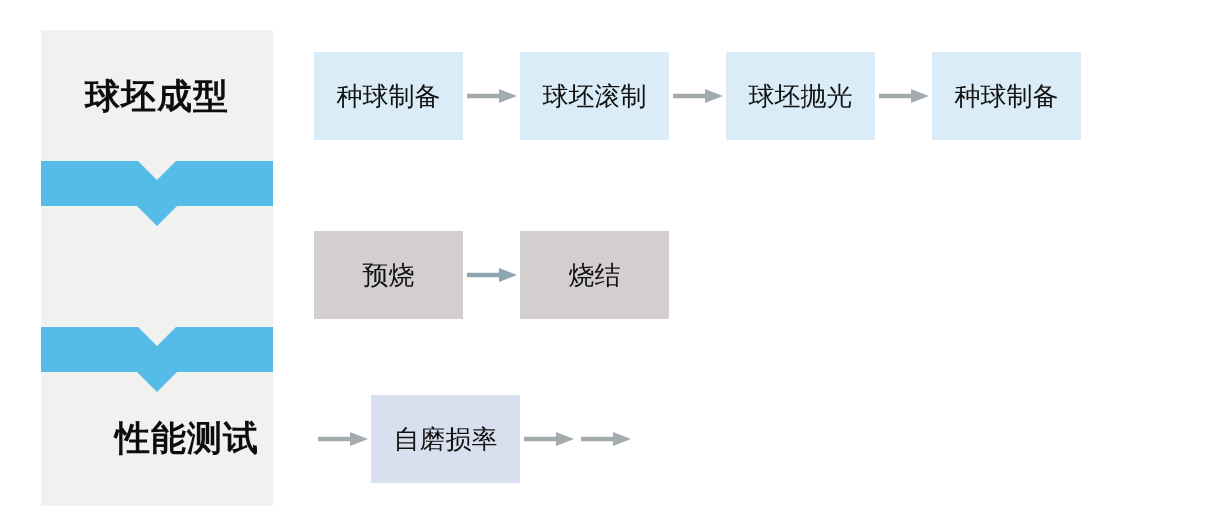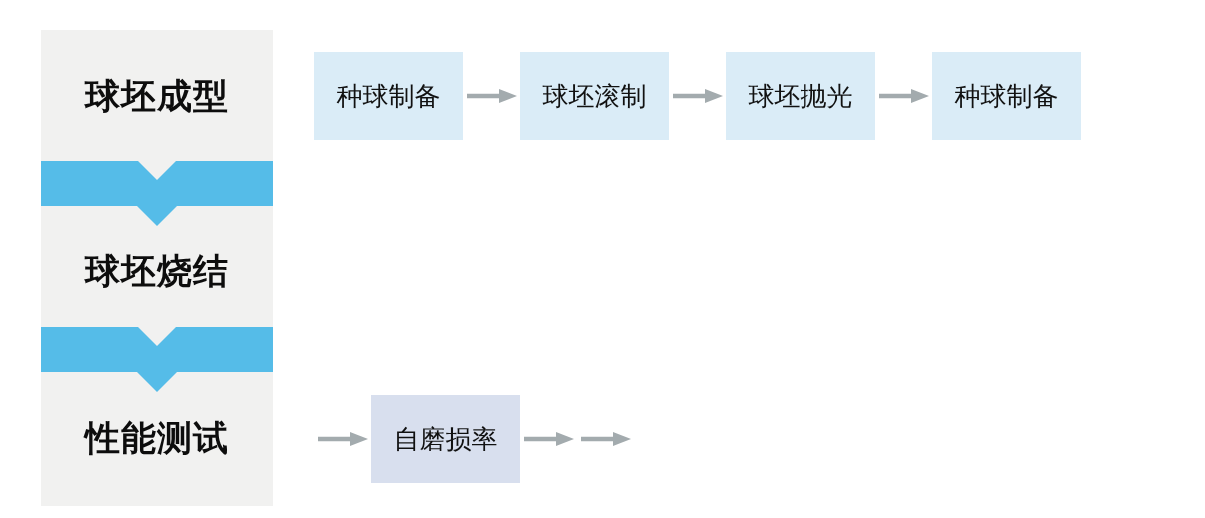--- a/index.html
+++ b/index.html
@@ -30,21 +30,21 @@
     display: flex;
     align-items: center;
     justify-content: center;
     font-size: 35px;
     font-weight: bold;
     color: var(--stage-text, #0d0d0d);
     letter-spacing: 1px;
   }
   .stage-label.s0 { top: 79px; }
   .stage-label.s1 { top: 254px; }
-  .stage-label.s2 { top: 421px; }
+  .stage-label.s2 { top: 421px; margin-left: 30px; }
 
   
   .chevron {
     position: absolute;
     left: 41px;
     width: 232px;
     height: 65px;
   }
   .chevron.c0 { top: 161px; }
   .chevron.c1 { top: 327px; }
@@ -91,21 +91,20 @@
   <div class="stage-column"></div>
 
   <svg class="chevron c0" viewBox="0 0 232 65" aria-hidden="true">
     <polygon points="0,0 97,0 116,19 135,0 232,0 232,45 136,45 116,65 96,45 0,45"></polygon>
   </svg>
   <svg class="chevron c1" viewBox="0 0 232 65" aria-hidden="true">
     <polygon points="0,0 97,0 116,19 135,0 232,0 232,45 136,45 116,65 96,45 0,45"></polygon>
   </svg>
 
   <div class="stage-label s0">球坯成型</div>
-  <div class="stage-label s1">球坯烧结</div>
   <div class="stage-label s2">性能测试</div>
 
   <div class="process-row r0" style="--box-bg: #daecf7; --arrow-color: #a3abae;">
     <div class="step-box">种球制备</div>
     <div class="arrow-gap">
       <svg class="flow-arrow" width="57" height="24" viewBox="0 0 57 24">
           <line x1="4" y1="12" x2="38" y2="12"></line>
           <polygon points="36,5 36,19 54,12"></polygon>
         </svg>
     </div>
@@ -119,20 +118,30 @@
     <div class="step-box">球坯抛光</div>
     <div class="arrow-gap">
       <svg class="flow-arrow" width="57" height="24" viewBox="0 0 57 24">
           <line x1="4" y1="12" x2="38" y2="12"></line>
           <polygon points="36,5 36,19 54,12"></polygon>
         </svg>
     </div>
     <div class="step-box">种球制备</div>
   </div>
 
+  <div class="process-row r1" style="--box-bg: #d3cfce; --arrow-color: #8fa6b0;">
+    <div class="step-box">预烧</div>
+    <div class="arrow-gap">
+      <svg class="flow-arrow" width="57" height="24" viewBox="0 0 57 24">
+          <line x1="4" y1="12" x2="38" y2="12"></line>
+          <polygon points="36,5 36,19 54,12"></polygon>
+        </svg>
+    </div>
+    <div class="step-box">烧结</div>
+  </div>
 
   <div class="process-row r2" style="--box-bg: #d8dfee; --arrow-color: #a3abae;">
     <div class="arrow-gap">
       <svg class="flow-arrow" width="57" height="24" viewBox="0 0 57 24">
           <line x1="4" y1="12" x2="38" y2="12"></line>
           <polygon points="36,5 36,19 54,12"></polygon>
         </svg>
     </div>
     <div class="step-box">自磨损率</div>
     <div class="arrow-gap">

